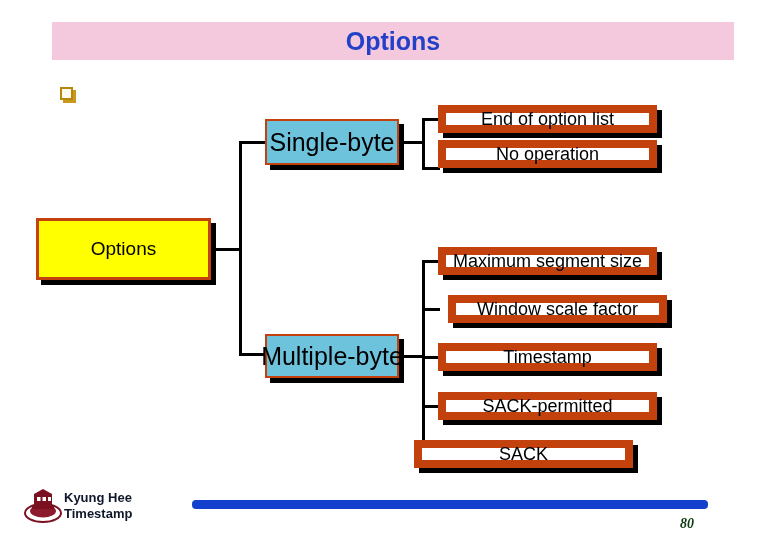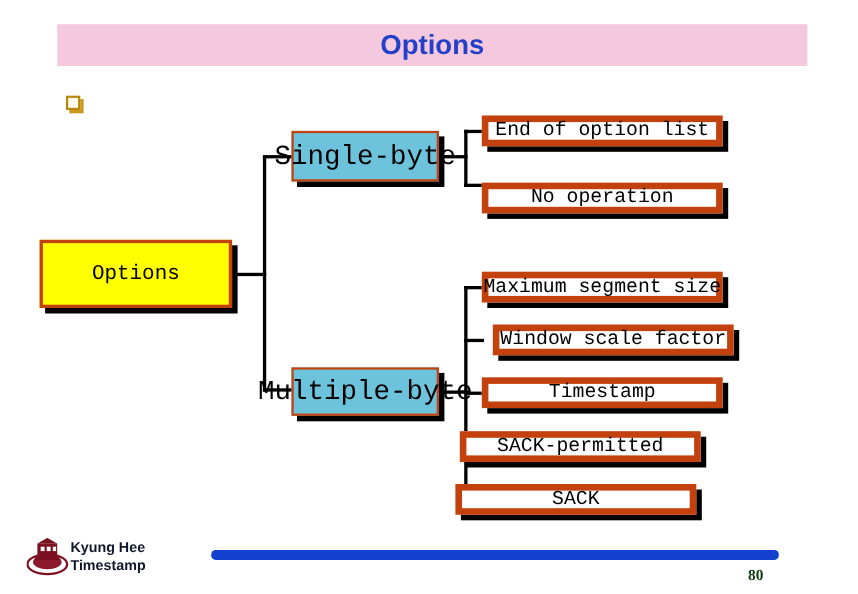--- a/index.html
+++ b/index.html
@@ -56,23 +56,23 @@
   #diagram {
     position: absolute;
     left: 0;
     top: 0;
     width: 780px;
     height: 540px;
   }
   .node {
     position: absolute;
     box-sizing: border-box;
-    border: 6px solid #c2410c;
+    border: 8px solid #c2410c;
     background: #ffffff;
-    font-family: Liberation Mono, monospace;
+    font-family: Liberation Sans, sans-serif;
     font-size: 18px;
     color: #000000;
     text-align: center;
     display: flex;
     align-items: center;
     justify-content: center;
     box-shadow: 5px 5px 0 0 #000000;
     white-space: nowrap;
   }
   .node.root {
@@ -130,20 +130,21 @@
   #page-number {
     position: absolute;
     left: 680px;
     top: 516px;
     width: 40px;
     text-align: left;
     color: #0f3b12;
     font-family: "Liberation Serif", serif;
     font-weight: bold;
     font-size: 14px;
+    font-style: italic;
   }
 </style>
 </head>
 <body>
 
 <div id="title-band"></div>
 <div id="title-text">Options</div>
 
 <div id="bullet"></div>
 
@@ -171,29 +172,29 @@
   <div class="ln" style="left:422px; top:453px; width:18px; height:3px;"></div>
 
   <div class="node root" style="left:36px; top:218px; width:175px; height:62px;">Options</div>
 
   <div class="node mid" style="left:265px; top:119px; width:134px; height:46px;">Single-byte</div>
 
   <div class="node mid" style="left:265px; top:334px; width:134px; height:44px;">Multiple-byte</div>
 
   <div class="node leaf" style="left:438px; top:105px; width:219px; height:28px;">End of option list</div>
 
-  <div class="node leaf" style="left:438px; top:166px; width:219px; height:28px;">No operation</div>
+  <div class="node leaf" style="left:438px; top:140px; width:219px; height:28px;">No operation</div>
 
   <div class="node leaf" style="left:438px; top:247px; width:219px; height:28px;text-align:center;">Maximum segment size</div>
 
   <div class="node leaf" style="left:448px; top:295px; width:219px; height:28px;">Window scale factor</div>
 
   <div class="node leaf" style="left:438px; top:343px; width:219px; height:28px;">Timestamp</div>
 
-  <div class="node leaf" style="left:418px; top:392px; width:219px; height:28px;">SACK-permitted</div>
+  <div class="node leaf" style="left:438px; top:392px; width:219px; height:28px;">SACK-permitted</div>
 
   <div class="node leaf" style="left:414px; top:440px; width:219px; height:28px;">SACK</div>
 </div>
 
 <div id="logo-wrap">
   <svg id="logo-crest" viewBox="0 0 40 36">
     <ellipse cx="19" cy="24" rx="18" ry="9" fill="none" stroke="#7b1020" stroke-width="2"></ellipse>
     <ellipse cx="19" cy="22" rx="13" ry="6.5" fill="#8d1a2c"></ellipse>
     <rect x="10" y="5" width="18" height="13" fill="#7b1020"></rect>
     <rect x="13" y="8" width="3.5" height="4" fill="#ffffff"></rect>

